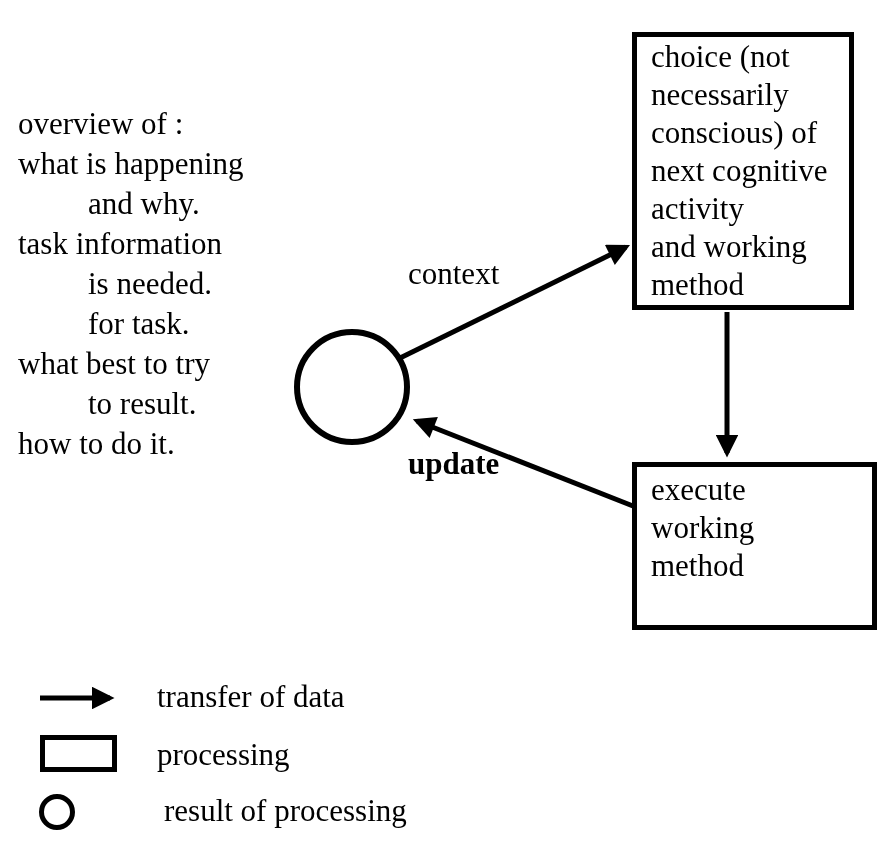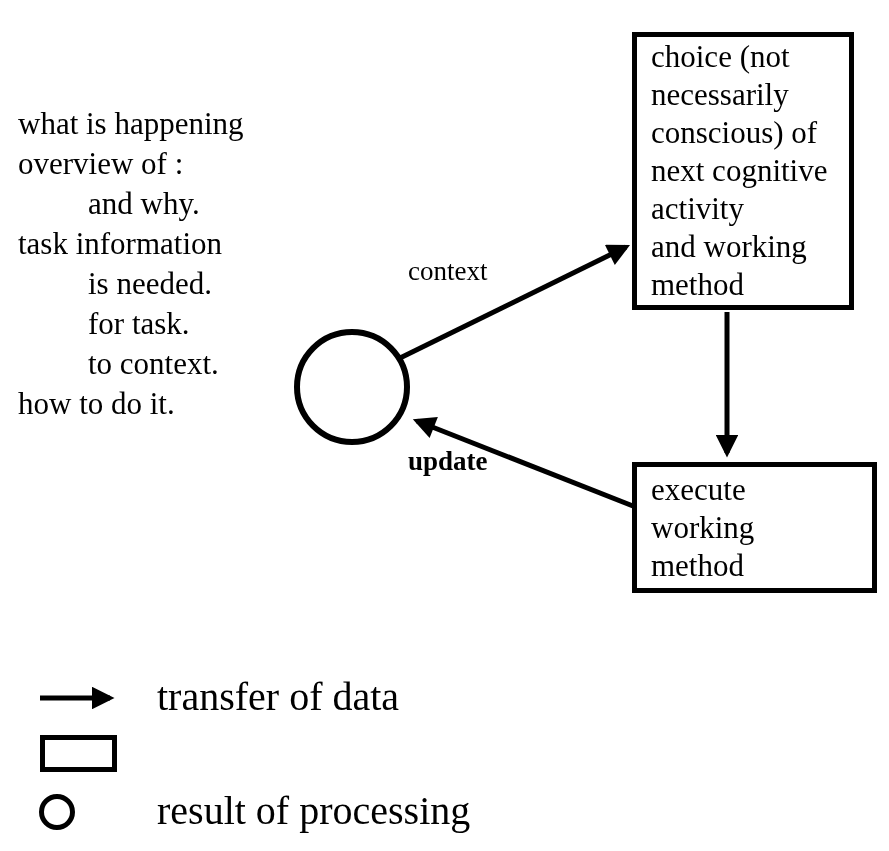--- a/index.html
+++ b/index.html
@@ -44,41 +44,41 @@
     left: 632px;
     top: 32px;
     width: 222px;
     height: 278px;
     line-height: 38px;
   }
   #execute-box {
     left: 632px;
     top: 462px;
     width: 245px;
-    height: 131px;
+    height: 168px;
     line-height: 38px;
     padding-top: 4px;
   }
   .edge-label {
     position: absolute;
-    font-size: 27px;
+    font-size: 31px;
     white-space: nowrap;
   }
   #context-label { left: 408px; top: 256px; }
   #update-label  { left: 408px; top: 446px; font-weight: bold; }
   .legend-label {
     position: absolute;
     left: 157px;
-    font-size: 40px;
+    font-size: 31px;
     line-height: 36px;
     white-space: nowrap;
   }
   #legend-label-0 { top: 679px; }
   #legend-label-1 { top: 737px; }
-  #legend-label-2 { top: 793px; }
+  #legend-label-2 { top: 793px; margin-left: 7px; }
 </style>
 </head>
 <body>
 
 <div id="figure">
 
   <svg id="diagram-canvas" width="889" height="851" viewBox="0 0 889 851">
     <defs>
       <marker id="arrowhead" viewBox="0 0 10 10" refX="8" refY="5" markerWidth="5.5" markerHeight="4.5" orient="auto" markerUnits="strokeWidth">
         <path d="M0,0 L10,5 L0,10 z" fill="#000000"></path>
@@ -92,40 +92,42 @@
     <line x1="727" y1="312" x2="727" y2="453" stroke="#000000" stroke-width="5" marker-end="url(#arrowhead)"></line>
 
     <circle cx="352" cy="387" r="55" fill="#ffffff" stroke="#000000" stroke-width="6"></circle>
 
     <line x1="40" y1="698" x2="110" y2="698" stroke="#000000" stroke-width="5" marker-end="url(#arrowhead)"></line>
     <rect x="42.5" y="737.5" width="72" height="32" fill="none" stroke="#000000" stroke-width="5"></rect>
     <circle cx="57" cy="812" r="15.5" fill="none" stroke="#000000" stroke-width="5"></circle>
   </svg>
 
   <div class="overview">
+    <div class="ln">overview of :</div>
     <div class="ln">what is happening</div>
-    <div class="ln">overview of :</div>
     <div class="ln indent">and why.</div>
     <div class="ln">task information</div>
     <div class="ln indent">is needed.</div>
     <div class="ln indent">for task.</div>
-    <div class="ln indent">to context.</div>
+    <div class="ln">what best to try</div>
+    <div class="ln indent">to result.</div>
     <div class="ln">how to do it.</div>
   </div>
 
   <div class="node" id="choice-box">choice (not
 necessarily
 conscious) of
 next cognitive
 activity
 and working
 method</div>
   <div class="node" id="execute-box">execute
 working
 method</div>
 
   <div class="edge-label" id="context-label">context</div>
   <div class="edge-label" id="update-label">update</div>
 
   <div class="legend-label" id="legend-label-0">transfer of data</div>
+  <div class="legend-label" id="legend-label-1">processing</div>
   <div class="legend-label" id="legend-label-2">result of processing</div>
 
 </div>
 
 </body></html>

